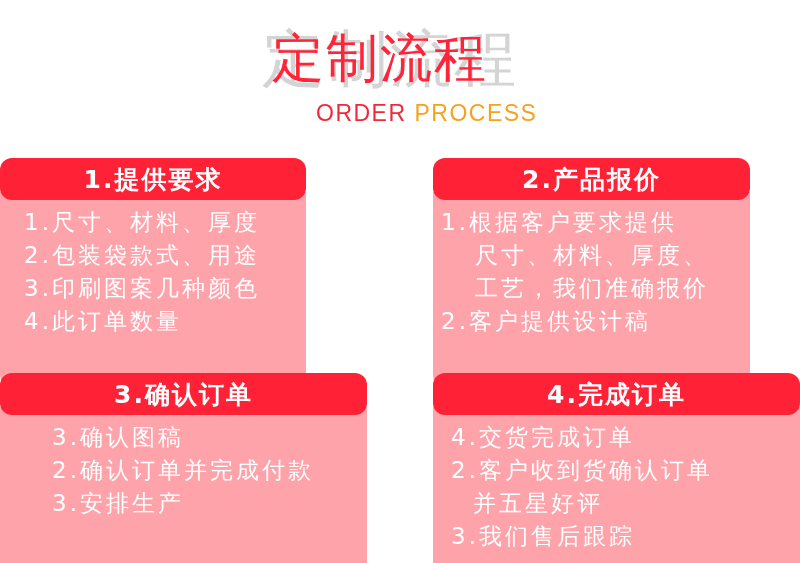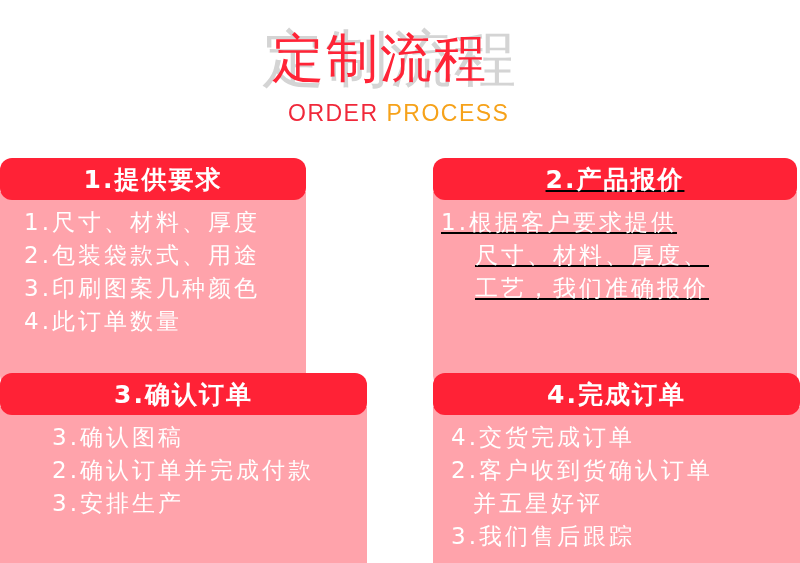--- a/index.html
+++ b/index.html
@@ -5,21 +5,21 @@
   html, body { margin:0; padding:0; }
   body { width:800px; height:563px; background:#ffffff; position:relative; overflow:hidden;
          font-family:"DejaVu Sans", sans-serif; }
   .title-wrap { position:absolute; left:0; top:20px; width:800px; height:110px; }
   .title-shadow { position:absolute; left:262px; top:8px; font-size:62px; color:#d4d4d4;
                   letter-spacing:2px; white-space:nowrap; line-height:1; }
   .title-main { position:absolute; left:272px; top:12px; font-size:52px; color:#ff2437;
                 letter-spacing:2px; white-space:nowrap; line-height:1; }
   .subtitle { position:absolute; left:288px; top:82px; font-size:23px; letter-spacing:1.5px;
               font-family:"Liberation Sans", sans-serif; white-space:nowrap; line-height:1; }
-  .sub-a { color:#f0283a; }
+  .sub-a { color:#f0283a;margin-left:28px; }
   .sub-b { color:#f6a21a; }
   .card { position:absolute; }
   .card-header { height:42px; background:#ff2236; border-radius:12px 12px 12px 12px;
                  position:relative; z-index:2; display:flex; align-items:center; justify-content:center;
                  color:#fff; font-size:25px; font-weight:bold; letter-spacing:2px; }
   .card-body { background:#ffa3ab; border-radius:0 0 10px 10px; margin-top:-8px; padding-top:14px;
                color:#fff; font-size:23px; letter-spacing:3px; line-height:33px; box-sizing:border-box; }
   .line { white-space:nowrap; }
   .indent { padding-left:18px; }
 </style>
@@ -37,26 +37,27 @@
 <div class="card" style="left:0; top:158px; width:306px;">
   <div class="card-header">1.提供要求</div>
   <div class="card-body" style="height:194px; padding-left:24px;">
     <div class="line">1.尺寸、材料、厚度</div>
     <div class="line">2.包装袋款式、用途</div>
     <div class="line">3.印刷图案几种颜色</div>
     <div class="line">4.此订单数量</div>
   </div>
 </div>
 
-<div class="card" style="left:433px; top:158px; width:364px;text-decoration:underline;">
+<div class="card" style="left:433px; top:158px; width:317px;">
   <div class="card-header">2.产品报价</div>
   <div class="card-body" style="height:194px; padding-left:8px;">
     <div class="line">1.根据客户要求提供</div>
     <div class="line indent" style="padding-left:34px;">尺寸、材料、厚度、</div>
     <div class="line indent" style="padding-left:34px;">工艺，我们准确报价</div>
+    <div class="line">2.客户提供设计稿</div>
   </div>
 </div>
 
 <div class="card" style="left:0; top:373px; width:367px;">
   <div class="card-header">3.确认订单</div>
   <div class="card-body" style="height:195px; padding-left:52px;">
     <div class="line">3.确认图稿</div>
     <div class="line">2.确认订单并完成付款</div>
     <div class="line">3.安排生产</div>
   </div>

